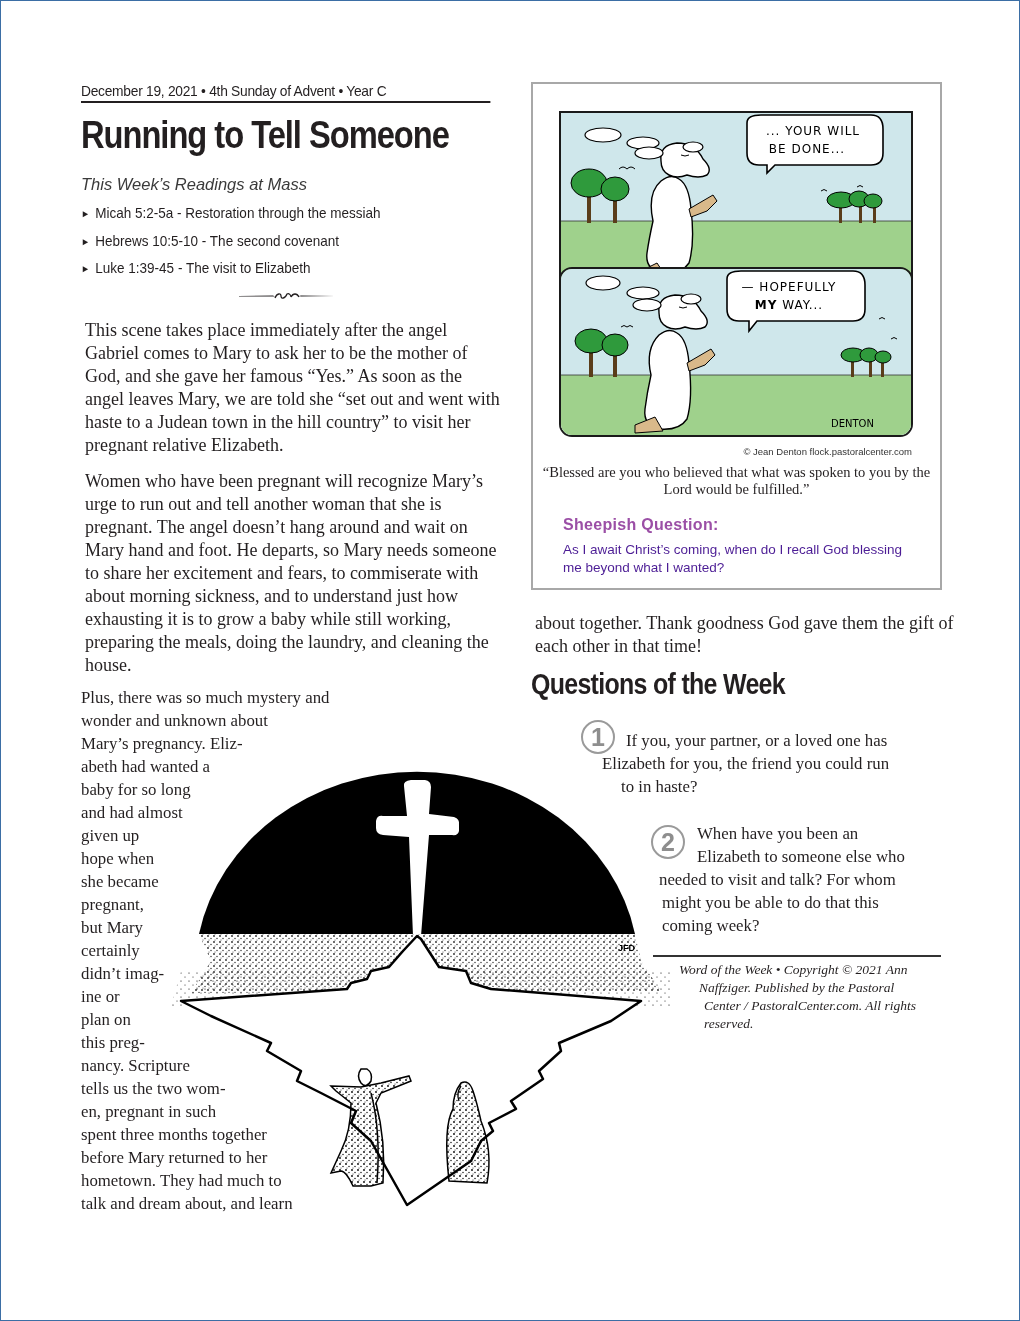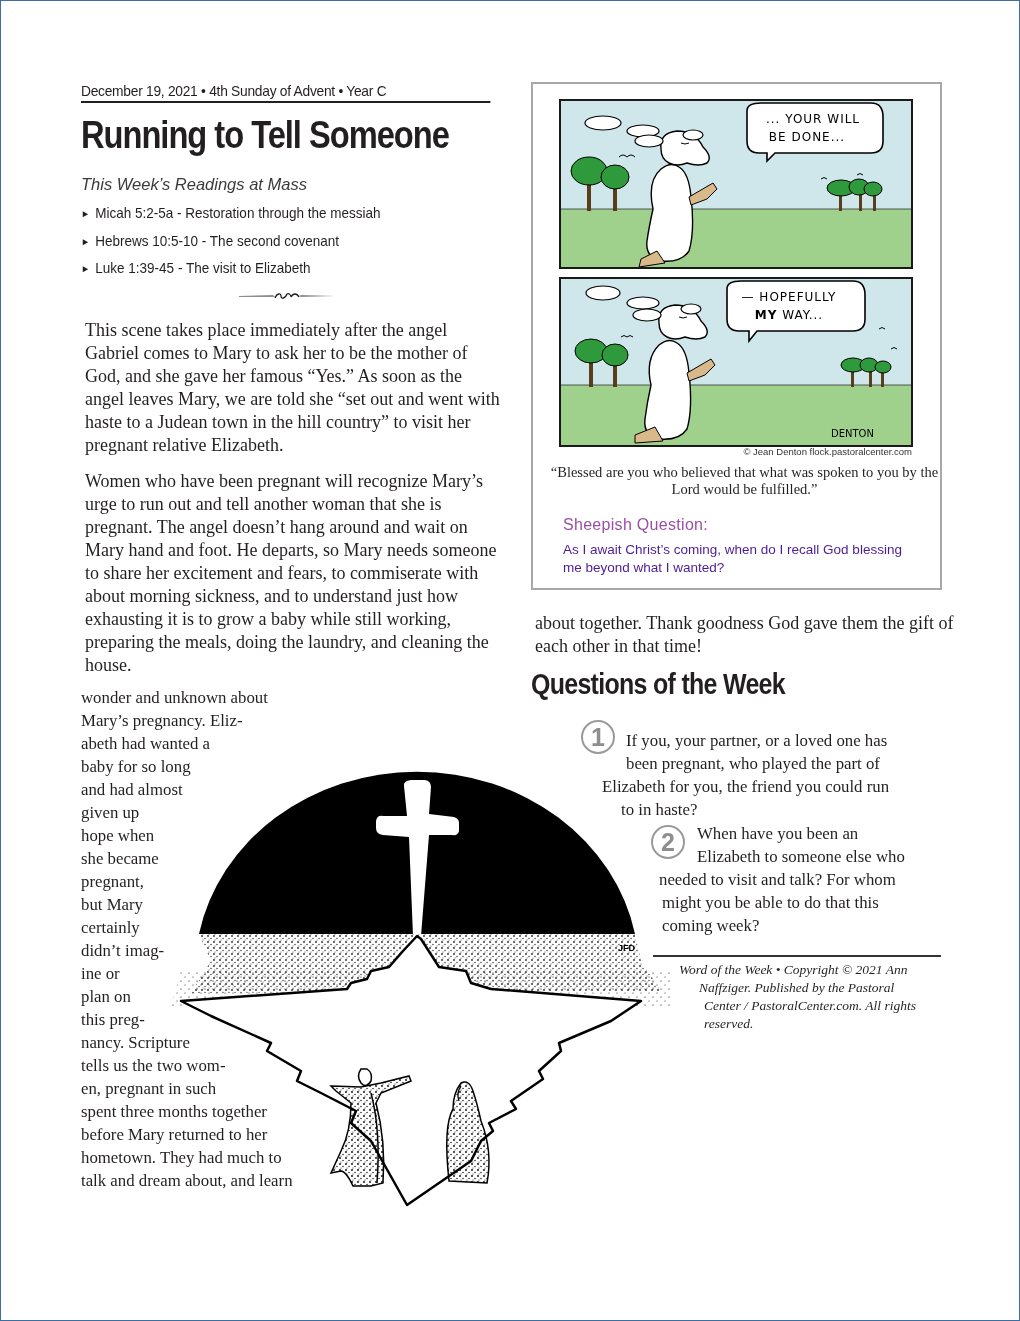--- a/index.html
+++ b/index.html
@@ -20,25 +20,25 @@
   .p1 { left:80px; top:314px; width:420px; }
   .p2 { left:80px; top:465px; width:420px; }
   .wrap-lines { position:absolute; left:80px; top:685px; font-size:16.8px; line-height:23px; color:#231f20; }
   .wrap-lines div { white-space:nowrap; }
   .p-end { left:530px; top:607px; width:420px; }
 
   .art { position:absolute; left:170px; top:730px; width:500px; height:500px; }
 
   .comic-box { position:absolute; left:530px; top:81px; width:407px; height:504px; border:2px solid #a8a8a8; background:#fff; }
   .panel { position:absolute; left:26px; width:350px; border:2px solid #1a1a1a; overflow:hidden; }
-  .panel1 { top:15px; height:166px; }
-  .panel2 { top:193px; height:166px; }
+  .panel1 { top:27px; height:166px; }
+  .panel2 { top:183px; height:166px;border-radius:13px; }
   .credit { position:absolute; right:28px; top:362px; font-size:9.5px; color:#333; }
-  .quote { position:absolute; left:8px; width:407px; top:380px; text-align:center; font-size:14.5px; line-height:17px; color:#231f20; }
-  .sq-title { position:absolute; left:30px; top:432px; font-size:16px; font-weight:normal; color:#9b4fa6; letter-spacing:0.3px; }
+  .quote { position:absolute; left:0; width:407px; top:380px; text-align:center; font-size:14.5px; line-height:17px; color:#231f20; }
+  .sq-title { position:absolute; left:30px; top:432px; font-size:16px; font-weight:bold; color:#9b4fa6; letter-spacing:0.3px; }
   .sq-text { position:absolute; left:30px; top:457px; width:360px; font-size:13.5px; line-height:18px; color:#4c1d95; }
 
   .q-head { position:absolute; left:530px; top:667px; font-size:29px; font-weight:bold; color:#231f20; letter-spacing:-0.8px; transform:scaleX(0.86); transform-origin:left; white-space:nowrap; }
   .qnum { position:absolute; width:30px; height:30px; border:2px solid #9a9a9a; border-radius:50%; color:#8e8e8e; font-size:25px; font-weight:bold; text-align:center; line-height:30px; }
   .qnum1 { left:580px; top:719px; }
   .qnum2 { left:650px; top:824px; }
   .qtext { position:absolute; font-size:16.8px; line-height:23px; color:#231f20; }
   .qtext div { white-space:nowrap; }
 
   .footer-rule { position:absolute; left:652px; top:954px; width:288px; height:1.5px; background:#333; }
@@ -63,20 +63,21 @@
   <svg class="flourish" viewBox="0 0 96 10">
     <path d="M0 5 L34 4.5 L36 5.5 L0 5.5 Z" fill="#231f20"></path>
     <path d="M62 4.5 L96 5 L62 5.5 L60 5 Z" fill="#231f20"></path>
     <path d="M36 7 C38 2,42 2,42 5 C42 8,46 8,48 3 C50 2,52 4,52 6 C54 2,58 2,60 6" fill="none" stroke="#231f20" stroke-width="1.3"></path>
   </svg>
 
   <p class="body-text serif p1">This scene takes place immediately after the angel Gabriel comes to Mary to ask her to be the mother of God, and she gave her famous “Yes.” As soon as the angel leaves Mary, we are told she “set out and went with haste to a Judean town in the hill country” to visit her pregnant relative Elizabeth.</p>
   <p class="body-text serif p2">Women who have been pregnant will recognize Mary’s urge to run out and tell another woman that she is pregnant. The angel doesn’t hang around and wait on Mary hand and foot. He departs, so Mary needs someone to share her excitement and fears, to commiserate with about morning sickness, and to understand just how exhausting it is to grow a baby while still working, preparing the meals, doing the laundry, and cleaning the house.</p>
 
   <div class="wrap-lines serif">
+    <div>Plus, there was so much mystery and</div>
     <div>wonder and unknown about</div>
     <div>Mary’s pregnancy. Eliz-</div>
     <div>abeth had wanted a</div>
     <div>baby for so long</div>
     <div>and had almost</div>
     <div>given up</div>
     <div>hope when</div>
     <div>she became</div>
     <div>pregnant,</div>
     <div>but Mary</div>
@@ -205,21 +206,20 @@
     <div class="sq-text sans">As I await Christ’s coming, when do I recall God blessing me beyond what I wanted?</div>
   </div>
 
   <p class="body-text serif p-end">about together. Thank goodness God gave them the gift of each other in that time!</p>
 
   <div class="q-head sans">Questions of the Week</div>
 
   <div class="qnum qnum1 sans">1</div>
   <div class="qtext serif" style="left:625px; top:728px;">
     <div>If you, your partner, or a loved one has</div>
-    <div>been pregnant, who played the part of</div>
     <div style="margin-left:-24px;">Elizabeth for you, the friend you could run</div>
     <div style="margin-left:-5px;">to in haste?</div>
   </div>
 
   <div class="qnum qnum2 sans">2</div>
   <div class="qtext serif" style="left:696px; top:821px;">
     <div>When have you been an</div>
     <div>Elizabeth to someone else who</div>
     <div style="margin-left:-38px;">needed to visit and talk? For whom</div>
     <div style="margin-left:-35px;">might you be able to do that this</div>

